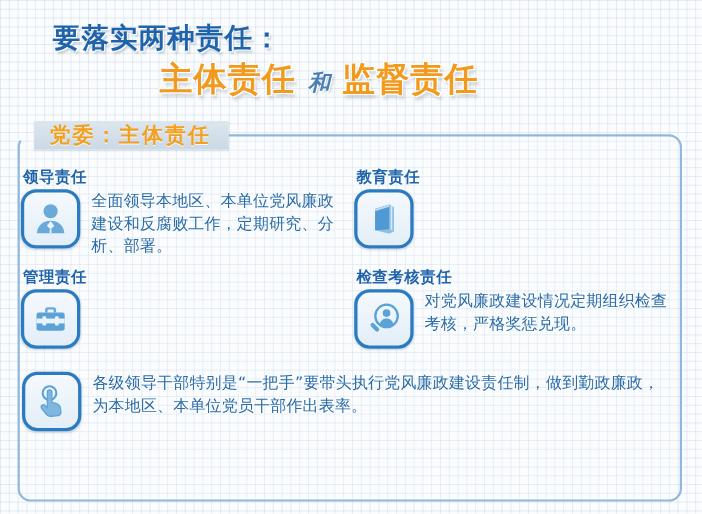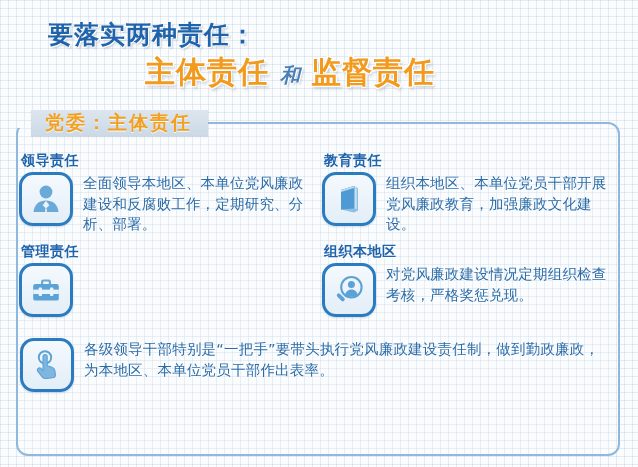--- a/index.html
+++ b/index.html
@@ -146,41 +146,40 @@
   <div class="item-body">
     <div class="icon-box">
       <svg width="34" height="34" viewBox="0 0 34 34" aria-hidden="true">
         <path d="M9 8 L22 4 L26 6.6 L26 28.4 L22 30.6 L9 27.4 Z" fill="#8fc0e2"></path>
         <path d="M9 8 L22 4 L22 26.4 L9 27.4 Z" fill="#4f9ad4"></path>
         <path d="M22 4 L26 6.6 L26 28.4 L22 26.4 Z" fill="#8fc0e2"></path>
         <path d="M23.2 5.1 L24.6 6 L24.6 27.3 L23.2 26.6 Z" fill="#d7e8f5"></path>
         <path d="M9 8 L22 4 L22 6 L9 10 Z" fill="#bcd9ee"></path>
       </svg>
     </div>
-    <div class="item-text w-narrow">组织本地区、本单位党员干部开展党风廉政教育，加强廉政文化建设。</div>
   </div>
 </div>
 
 <div class="row row-l r2">
   <div class="item-label">管理责任</div>
   <div class="item-body">
     <div class="icon-box">
       <svg width="34" height="34" viewBox="0 0 34 34" aria-hidden="true">
         <path d="M12 11 v-2.2 a2.4 2.4 0 0 1 2.4-2.4 h5.2 a2.4 2.4 0 0 1 2.4 2.4 V11 h-2.2 V9.1 a.7.7 0 0 0-.7-.7 h-4.2 a.7.7 0 0 0-.7.7 V11 Z" fill="#6aa9d8"></path>
         <rect x="4.2" y="11" width="25.6" height="16.6" rx="2.2" fill="#5ba2d6"></rect>
         <rect x="4.2" y="16.6" width="25.6" height="4.4" fill="#e9f3fb"></rect>
         <rect x="9.6" y="14.6" width="3.4" height="8.4" rx="1" fill="#eaf3fb"></rect>
         <rect x="21" y="14.6" width="3.4" height="8.4" rx="1" fill="#eaf3fb"></rect>
       </svg>
     </div>
   </div>
 </div>
 
 <div class="row row-r r2">
-  <div class="item-label">组织本地区</div>
+  <div class="item-label">检查考核责任</div>
   <div class="item-body">
     <div class="icon-box">
       <svg width="34" height="34" viewBox="0 0 34 34" aria-hidden="true">
         <circle cx="19.4" cy="14.2" r="10.2" fill="none" stroke="#5ba2d6" stroke-width="2.1"></circle>
         <circle cx="19.4" cy="11.6" r="3.5" fill="#5ba2d6"></circle>
         <path d="M12.8 23.4 C13.3 18.9 16 16.6 19.4 16.6 C22.8 16.6 25.5 18.9 26 23.4 Z" fill="#5ba2d6"></path>
         <rect x="4.0" y="22.5" width="9.6" height="3.9" rx="1.9" transform="rotate(45 8.8 24.4)" fill="#5ba2d6"></rect>
       </svg>
     </div>
     <div class="item-text w-narrow">对党风廉政建设情况定期组织检查考核，严格奖惩兑现。</div>

